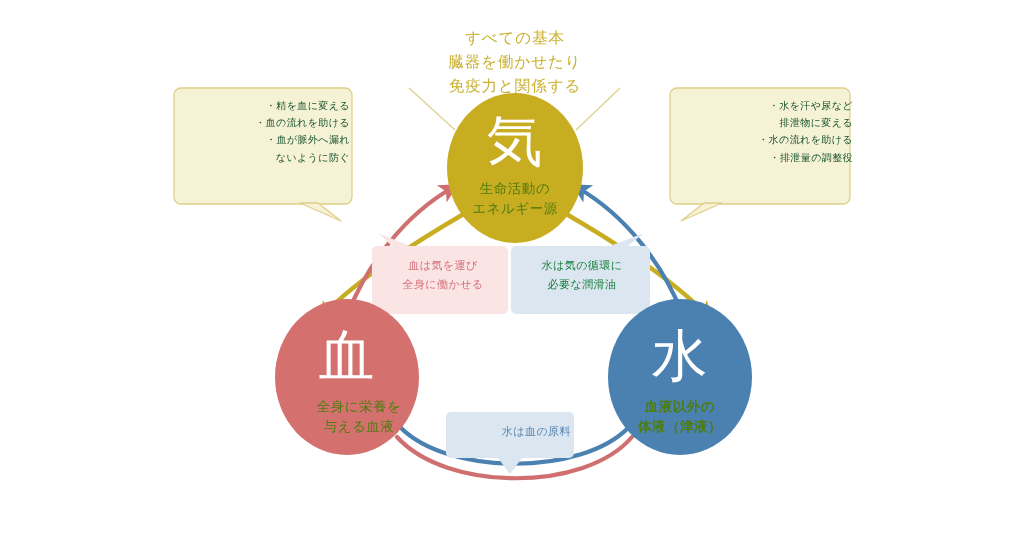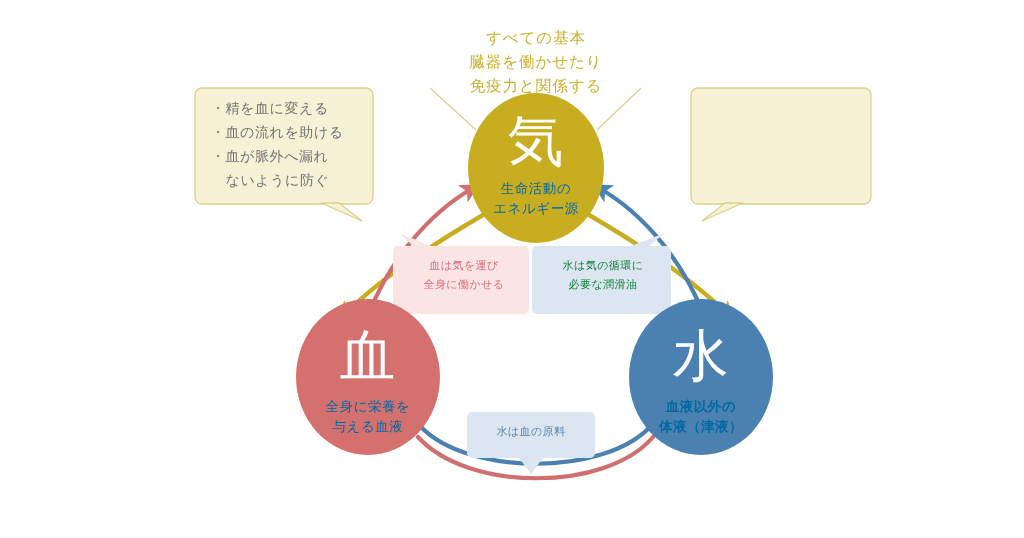--- a/index.html
+++ b/index.html
@@ -11,21 +11,20 @@
     width: 1024px;
     height: 538px;
     overflow: hidden;
     font-family: "Liberation Serif", "DejaVu Serif", serif;
   }
   #stage {
     position: relative;
     width: 828px;
     height: 538px;
     background: #ffffff;
-    margin-left: 21px;
   }
   svg#diagram {
     position: absolute;
     left: 0;
     top: 0;
     width: 1024px;
     height: 538px;
   }
   
   .txt {
@@ -40,24 +39,24 @@
   #top-caption {
     left: 399px;
     top: 26px;
     width: 232px;
     font-size: 15.5px;
     color: #c9b02e;
   }
 
   
   .callout-text {
-    font-size: 14px;
+    font-size: 10px;
     line-height: 1.72;
-    color: #737373;
-    text-align: left;
+    color: #14532d;
+    text-align: right;
     letter-spacing: 0.04em;
   }
   #callout-left-text {
     left: 190px;
     top: 97px;
     width: 160px;
   }
   #callout-right-text {
     left: 685px;
     top: 97px;
@@ -67,40 +66,40 @@
   
   .node-kanji {
     font-size: 56px;
     color: #ffffff;
     line-height: 1;
     letter-spacing: 0.02em;
     font-family: "Liberation Serif", "DejaVu Serif", serif;
   }
   .node-sub {
     font-size: 13.5px;
-    color: #0369a1;
+    color: #4d7c0f;
     line-height: 1.5;
     letter-spacing: 0.04em;
   }
   #node-ki-kanji   { left: 455px; top: 113px; width: 120px; }
   #node-ki-sub     { left: 440px; top: 179px; width: 150px; }
   #node-ketsu-kanji{ left: 287px; top: 328px; width: 120px; }
-  #node-ketsu-sub  { left: 272px; top: 397px; width: 150px; text-align: center; }
+  #node-ketsu-sub  { left: 284px; top: 397px; width: 150px; text-align: center; }
   #node-sui-kanji  { left: 620px; top: 328px; width: 120px; }
   #node-sui-sub    { left: 605px; top: 397px; width: 150px; font-weight: bold; }
 
   
   .rel-text {
     font-size: 11px;
     line-height: 1.7;
     letter-spacing: 0.04em;
   }
   #rel-blood-to-ki-text { left: 378px; top: 256px; width: 130px; color: #d4707a; }
   #rel-water-to-ki-text { left: 513px; top: 256px; width: 138px; color: #15803d; }
-  #rel-water-blood-text { left: 449px; top: 422px; width: 122px; color: #5683ae; }
+  #rel-water-blood-text { left: 449px; top: 422px; width: 122px; color: #5683ae; text-align: right; }
 </style>
 </head>
 <body>
 
 <div id="stage">
 
   <svg id="diagram" viewBox="0 0 1024 538">
     <defs>
       <marker id="arrow-gold" viewBox="0 0 12 12" refX="7" refY="6" markerWidth="5.2" markerHeight="5.2" orient="auto-start-reverse">
         <path d="M0.5,0.6 L11,6 L0.5,11.4 L3.2,6 Z" fill="#c9ad21"></path>
@@ -160,20 +159,24 @@
 
   <div class="txt" id="top-caption">すべての基本
 臓器を働かせたり
 免疫力と関係する</div>
 
   <div class="txt callout-text" id="callout-left-text">・精を血に変える
 ・血の流れを助ける
 ・血が脈外へ漏れ
 　ないように防ぐ</div>
 
+  <div class="txt callout-text" id="callout-right-text">・水を汗や尿など
+　排泄物に変える
+・水の流れを助ける
+・排泄量の調整役</div>
 
   <div class="txt node-kanji" id="node-ki-kanji">気</div>
   <div class="txt node-sub" id="node-ki-sub">生命活動の
 エネルギー源</div>
 
   <div class="txt node-kanji" id="node-ketsu-kanji">血</div>
   <div class="txt node-sub" id="node-ketsu-sub">全身に栄養を
 与える血液</div>
 
   <div class="txt node-kanji" id="node-sui-kanji">水</div>

